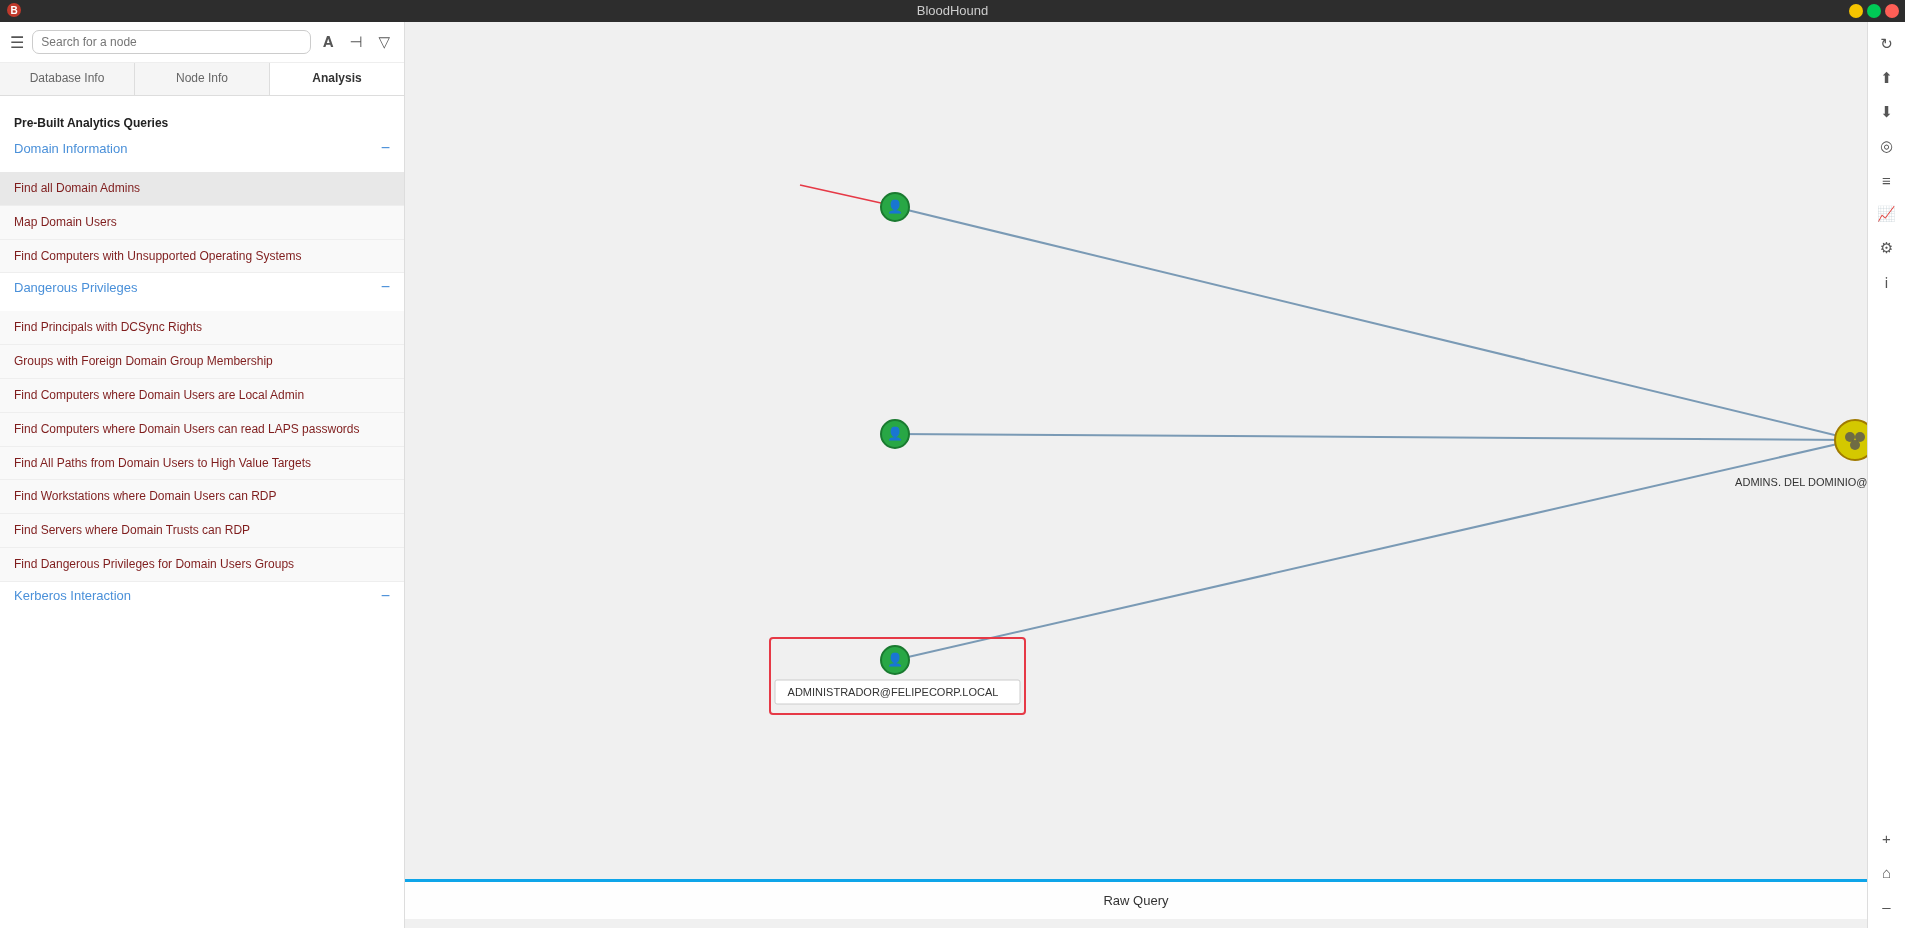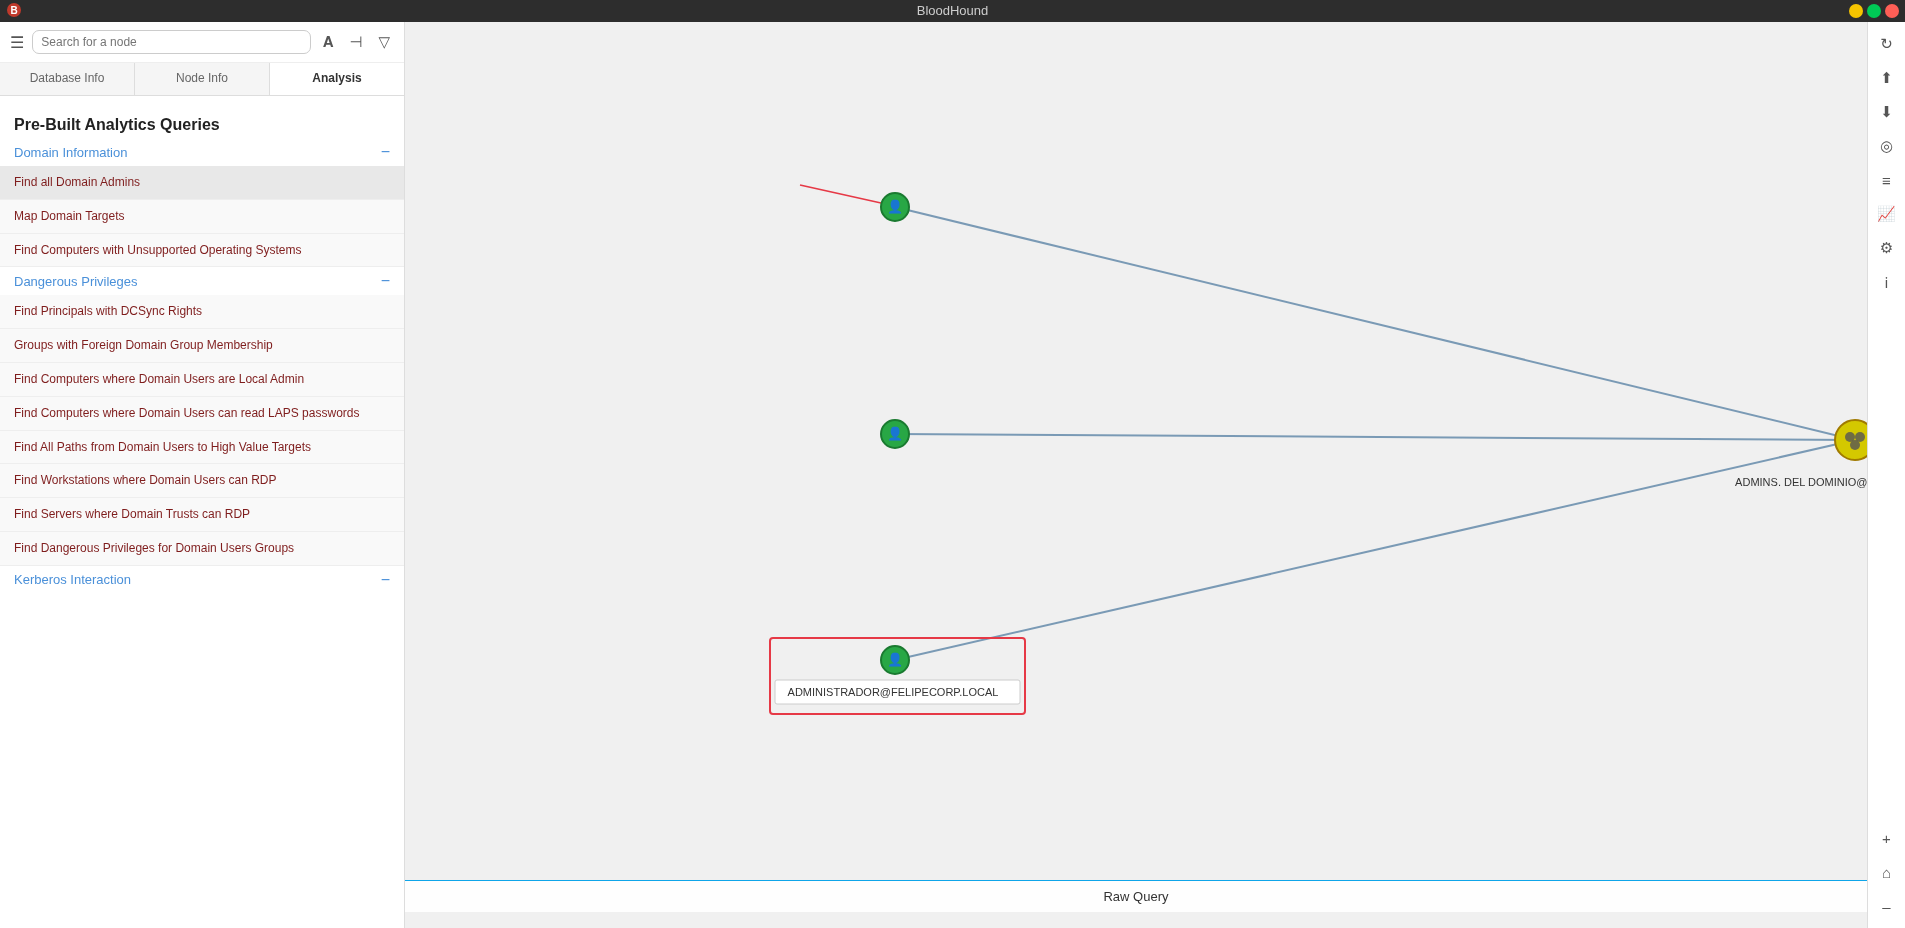--- a/index.html
+++ b/index.html
@@ -125,38 +125,38 @@
       flex: 1;
       padding: 10px 0;
     }
     #sidebar-content::-webkit-scrollbar { width: 5px; }
     #sidebar-content::-webkit-scrollbar-thumb { background: #ccc; border-radius: 3px; }
 
     .section-header {
       display: flex;
       align-items: center;
       justify-content: space-between;
-      padding: 6px 14px 6px;
+      padding: 6px 14px 16px;
       gap: 20px;
     }
     .section-title {
       font-size: 13px;
       color: #4a90d9;
       font-weight: 500;
     }
     .section-collapse {
       color: #4a90d9;
       font-size: 16px;
       cursor: pointer;
       line-height: 1;
     }
 
     .analytics-header {
       padding: 10px 14px 4px;
-      font-size: 16px;
+      font-size: 12px;
       font-weight: 700;
       color: #222;
     }
 
     .query-item {
       padding: 8px 14px;
       font-size: 12px;
       color: #7f1d1d;
       cursor: pointer;
       background: #f9f9f9;
@@ -199,29 +199,29 @@
       justify-content: center;
       font-size: 15px;
       color: #555;
       cursor: pointer;
       border-radius: 4px;
     }
 
     
     #bottom-bar {
       position: absolute;
-      bottom: 16px;
+      bottom: 9px;
       left: 405px;
       right: 38px;
-      height: 32px;
+      height: 40px;
       background: rgba(255,255,255,0.9);
       display: flex;
       align-items: center;
       justify-content: center;
-      border-top: 1px solid #0ea5e9;
+      border-top: 3px solid #0ea5e9;
     }
     #raw-query-btn {
       font-size: 13px;
       color: #333;
       cursor: pointer;
       padding: 4px 12px;
     }
     .edge-line {
       stroke: #7a9ab5;
       stroke-width: 2;
@@ -285,21 +285,21 @@
 
     <div id="sidebar-content">
       <div class="analytics-header">Pre-Built Analytics Queries</div>
 
       <div class="section-header">
         <span class="section-title">Domain Information</span>
         <span class="section-collapse">−</span>
       </div>
       <div>
         <div class="query-item highlighted">Find all Domain Admins</div>
-        <div class="query-item">Map Domain Targets</div>
+        <div class="query-item">Map Domain Users</div>
         <div class="query-item">Find Computers with Unsupported Operating Systems</div>
       </div>
 
       <div class="section-header">
         <span class="section-title">Dangerous Privileges</span>
         <span class="section-collapse">−</span>
       </div>
       <div>
         <div class="query-item">Find Principals with DCSync Rights</div>
         <div class="query-item">Groups with Foreign Domain Group Membership</div>

